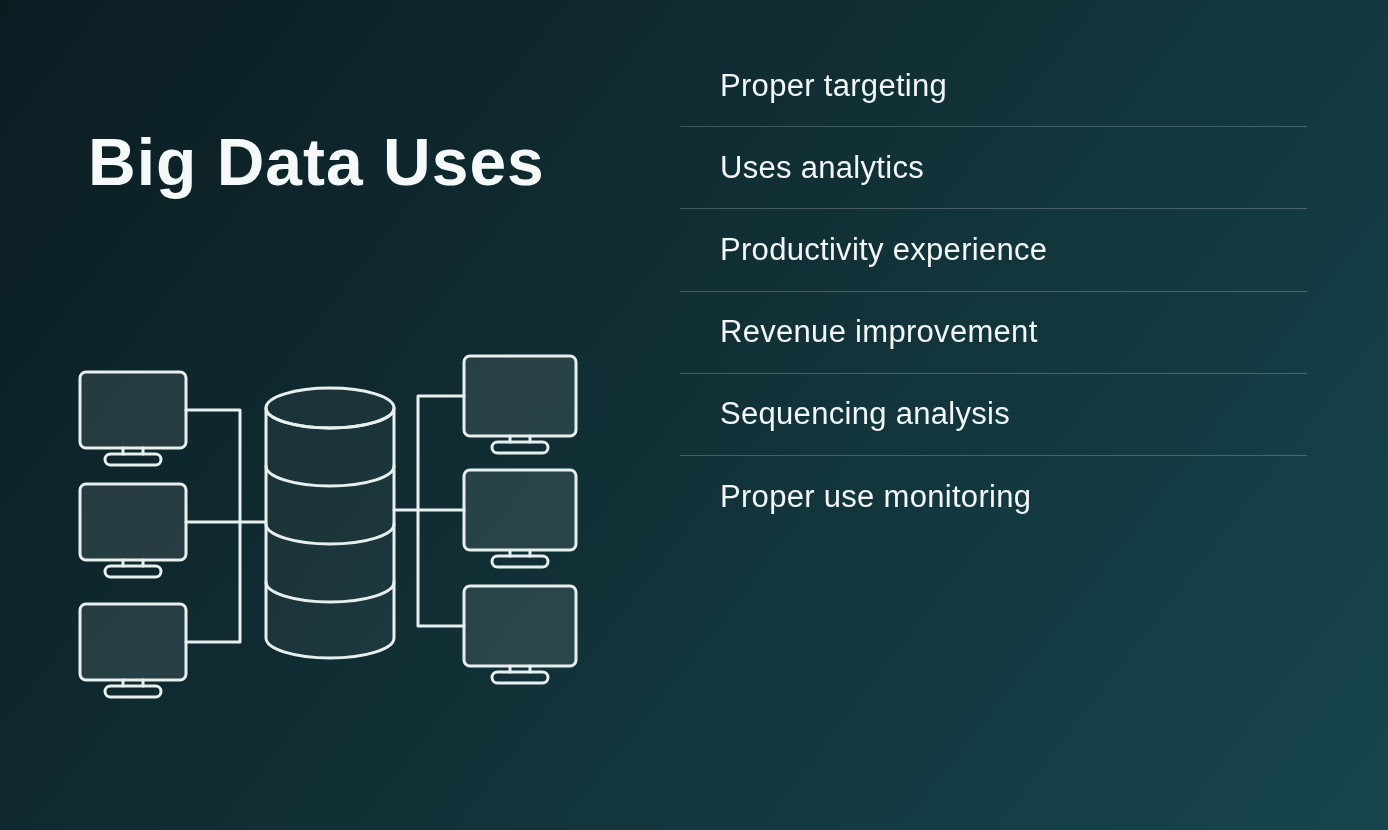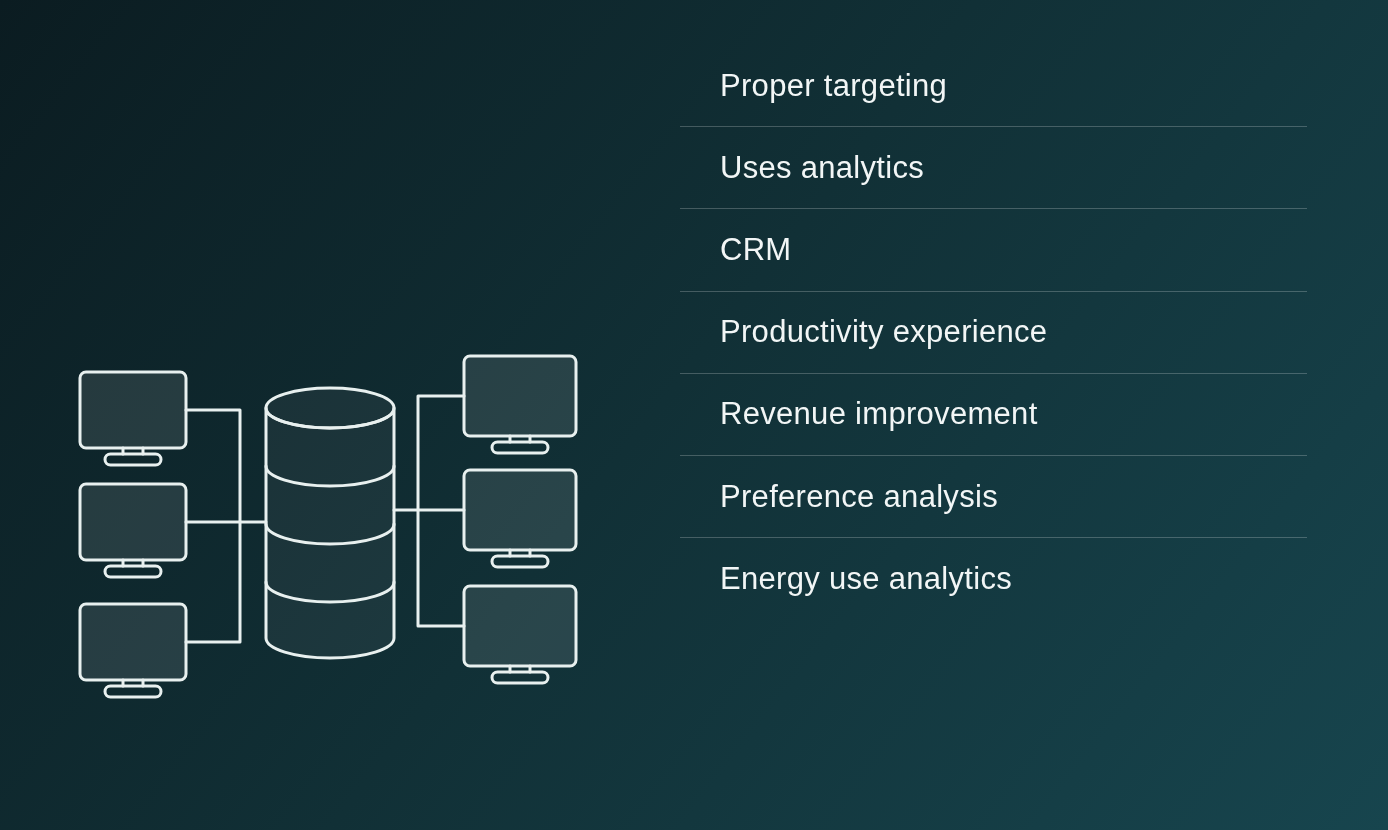--- a/index.html
+++ b/index.html
@@ -69,20 +69,21 @@
   }
   svg .db-fill {
     fill: rgba(255, 255, 255, 0.05);
   }
 </style>
 </head>
 <body>
 
 <div class="page">
 
+  <div class="title">Big Data Uses</div>
 
   <div class="illustration">
     <svg width="524" height="376" viewBox="0 0 524 376">
 
       <g>
         <path class="line-art" d="M116 62 H170 V294 H116"></path>
         <path class="line-art" d="M116 174 H196"></path>
       </g>
 
       <g>
@@ -134,20 +135,19 @@
         <path class="line-art" d="M196 176 A64 20 0 0 0 324 176"></path>
         <path class="line-art" d="M196 234 A64 20 0 0 0 324 234"></path>
         <ellipse class="line-art db-fill" cx="260" cy="60" rx="64" ry="20"></ellipse>
       </g>
     </svg>
   </div>
 
   <div class="uses-list">
     <div class="uses-row">Proper targeting</div>
     <div class="uses-row">Uses analytics</div>
-    <div class="uses-row">CRM</div>
     <div class="uses-row">Productivity experience</div>
     <div class="uses-row">Revenue improvement</div>
-    <div class="uses-row">Preference analysis</div>
-    <div class="uses-row">Energy use analytics</div>
+    <div class="uses-row">Sequencing analysis</div>
+    <div class="uses-row">Proper use monitoring</div>
   </div>
 
 </div>
 
 </body></html>

